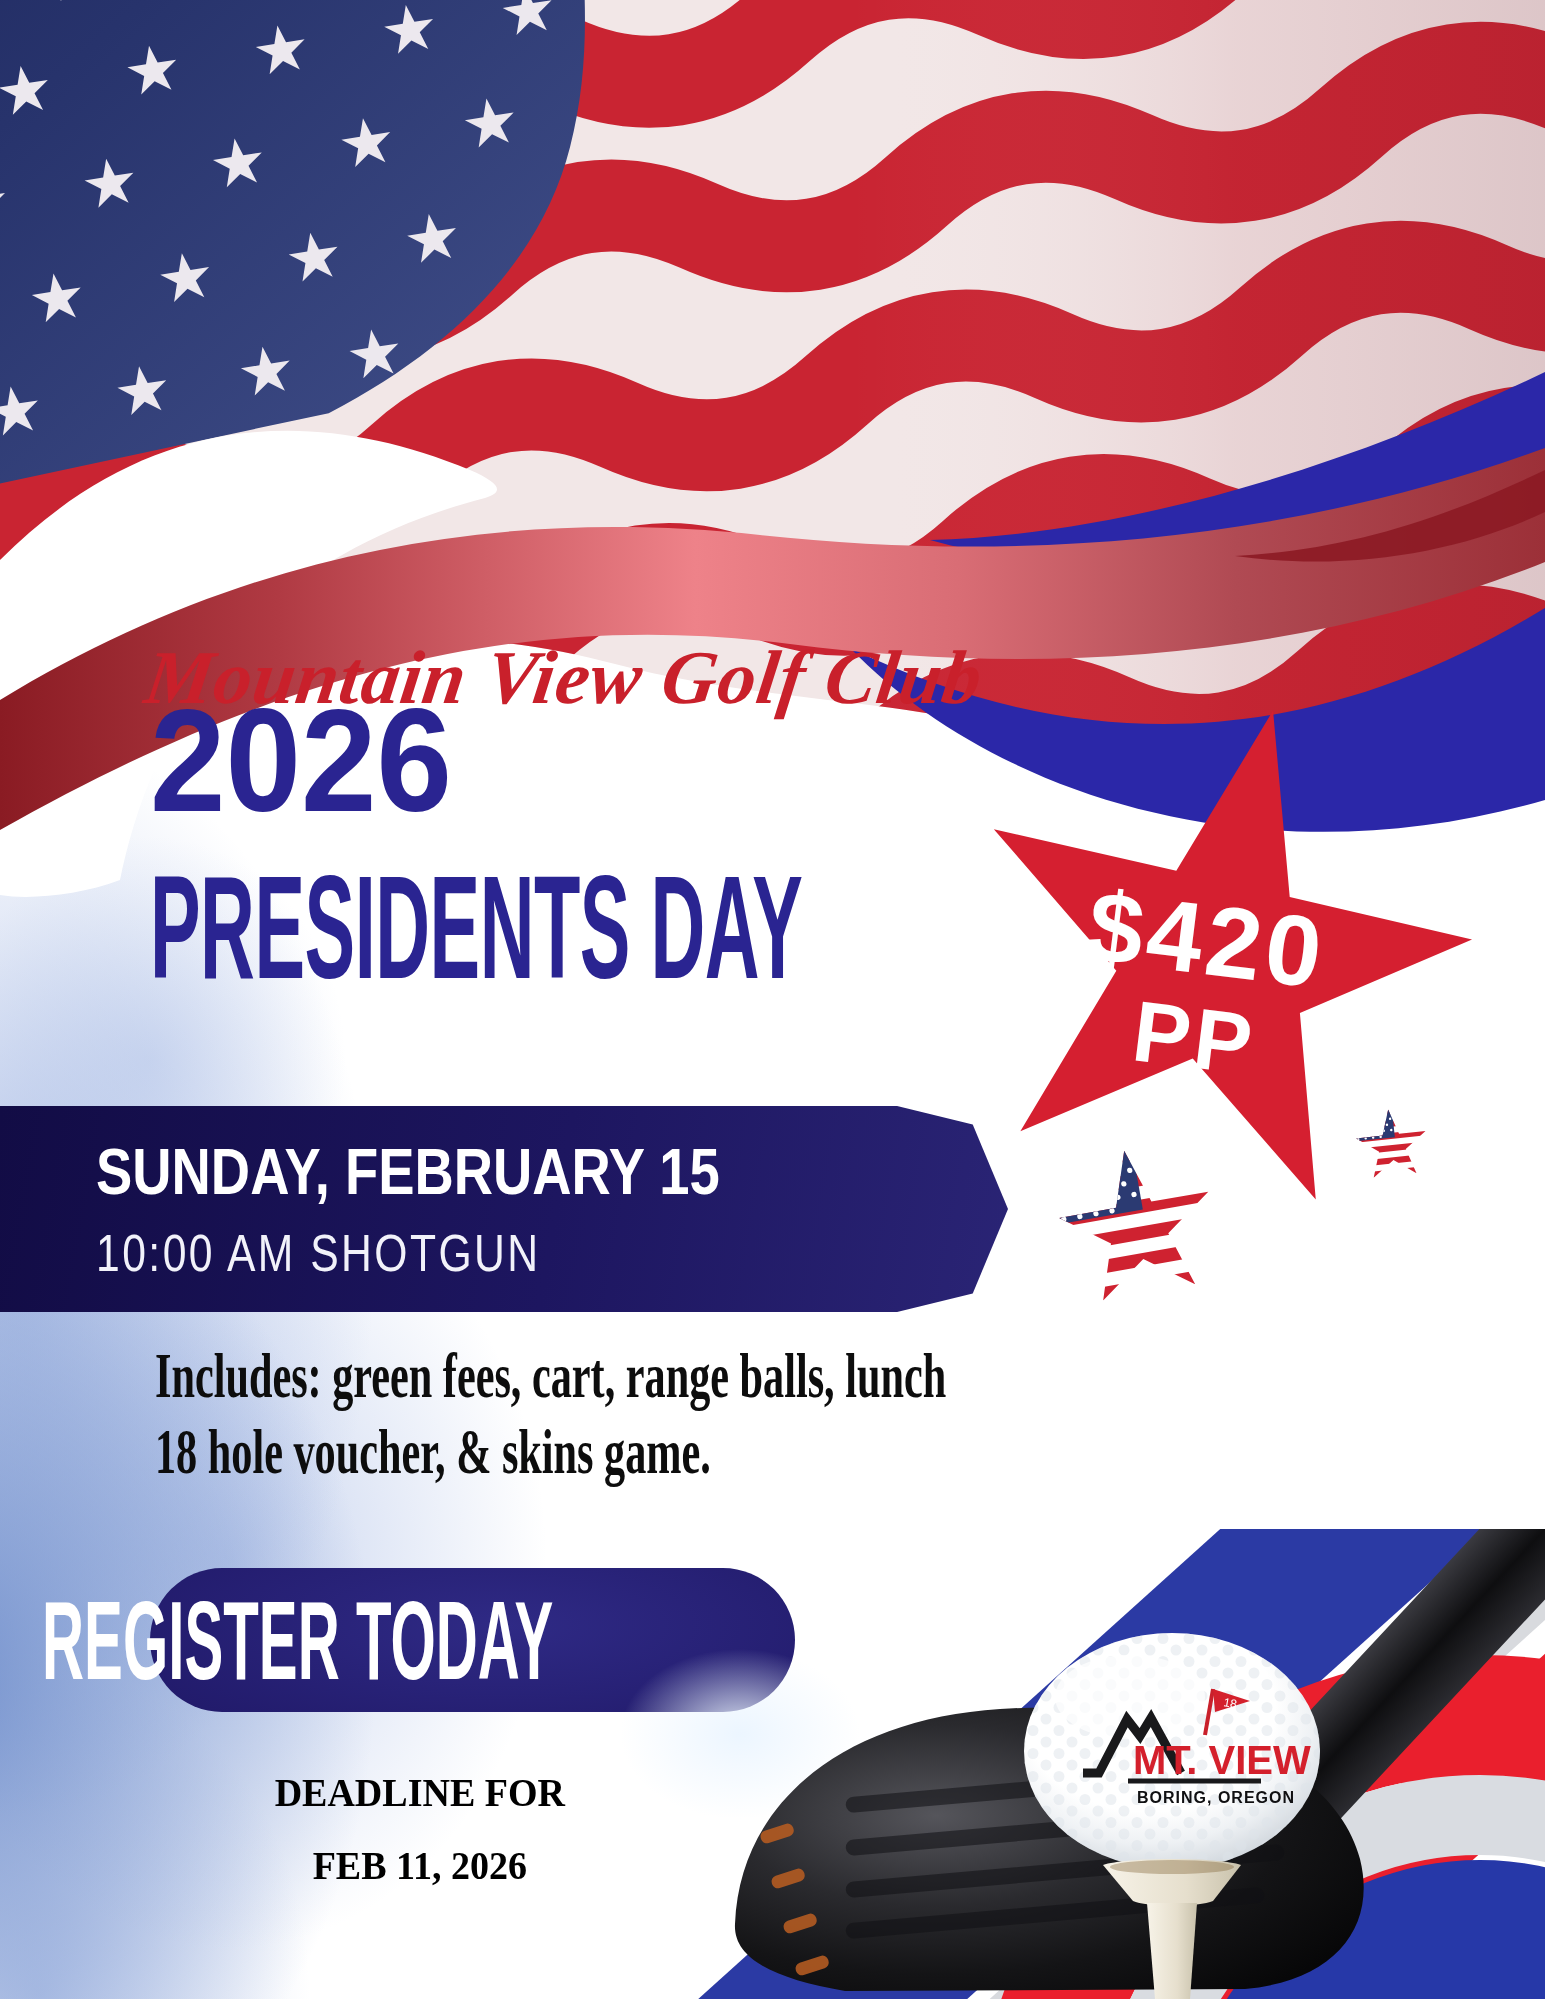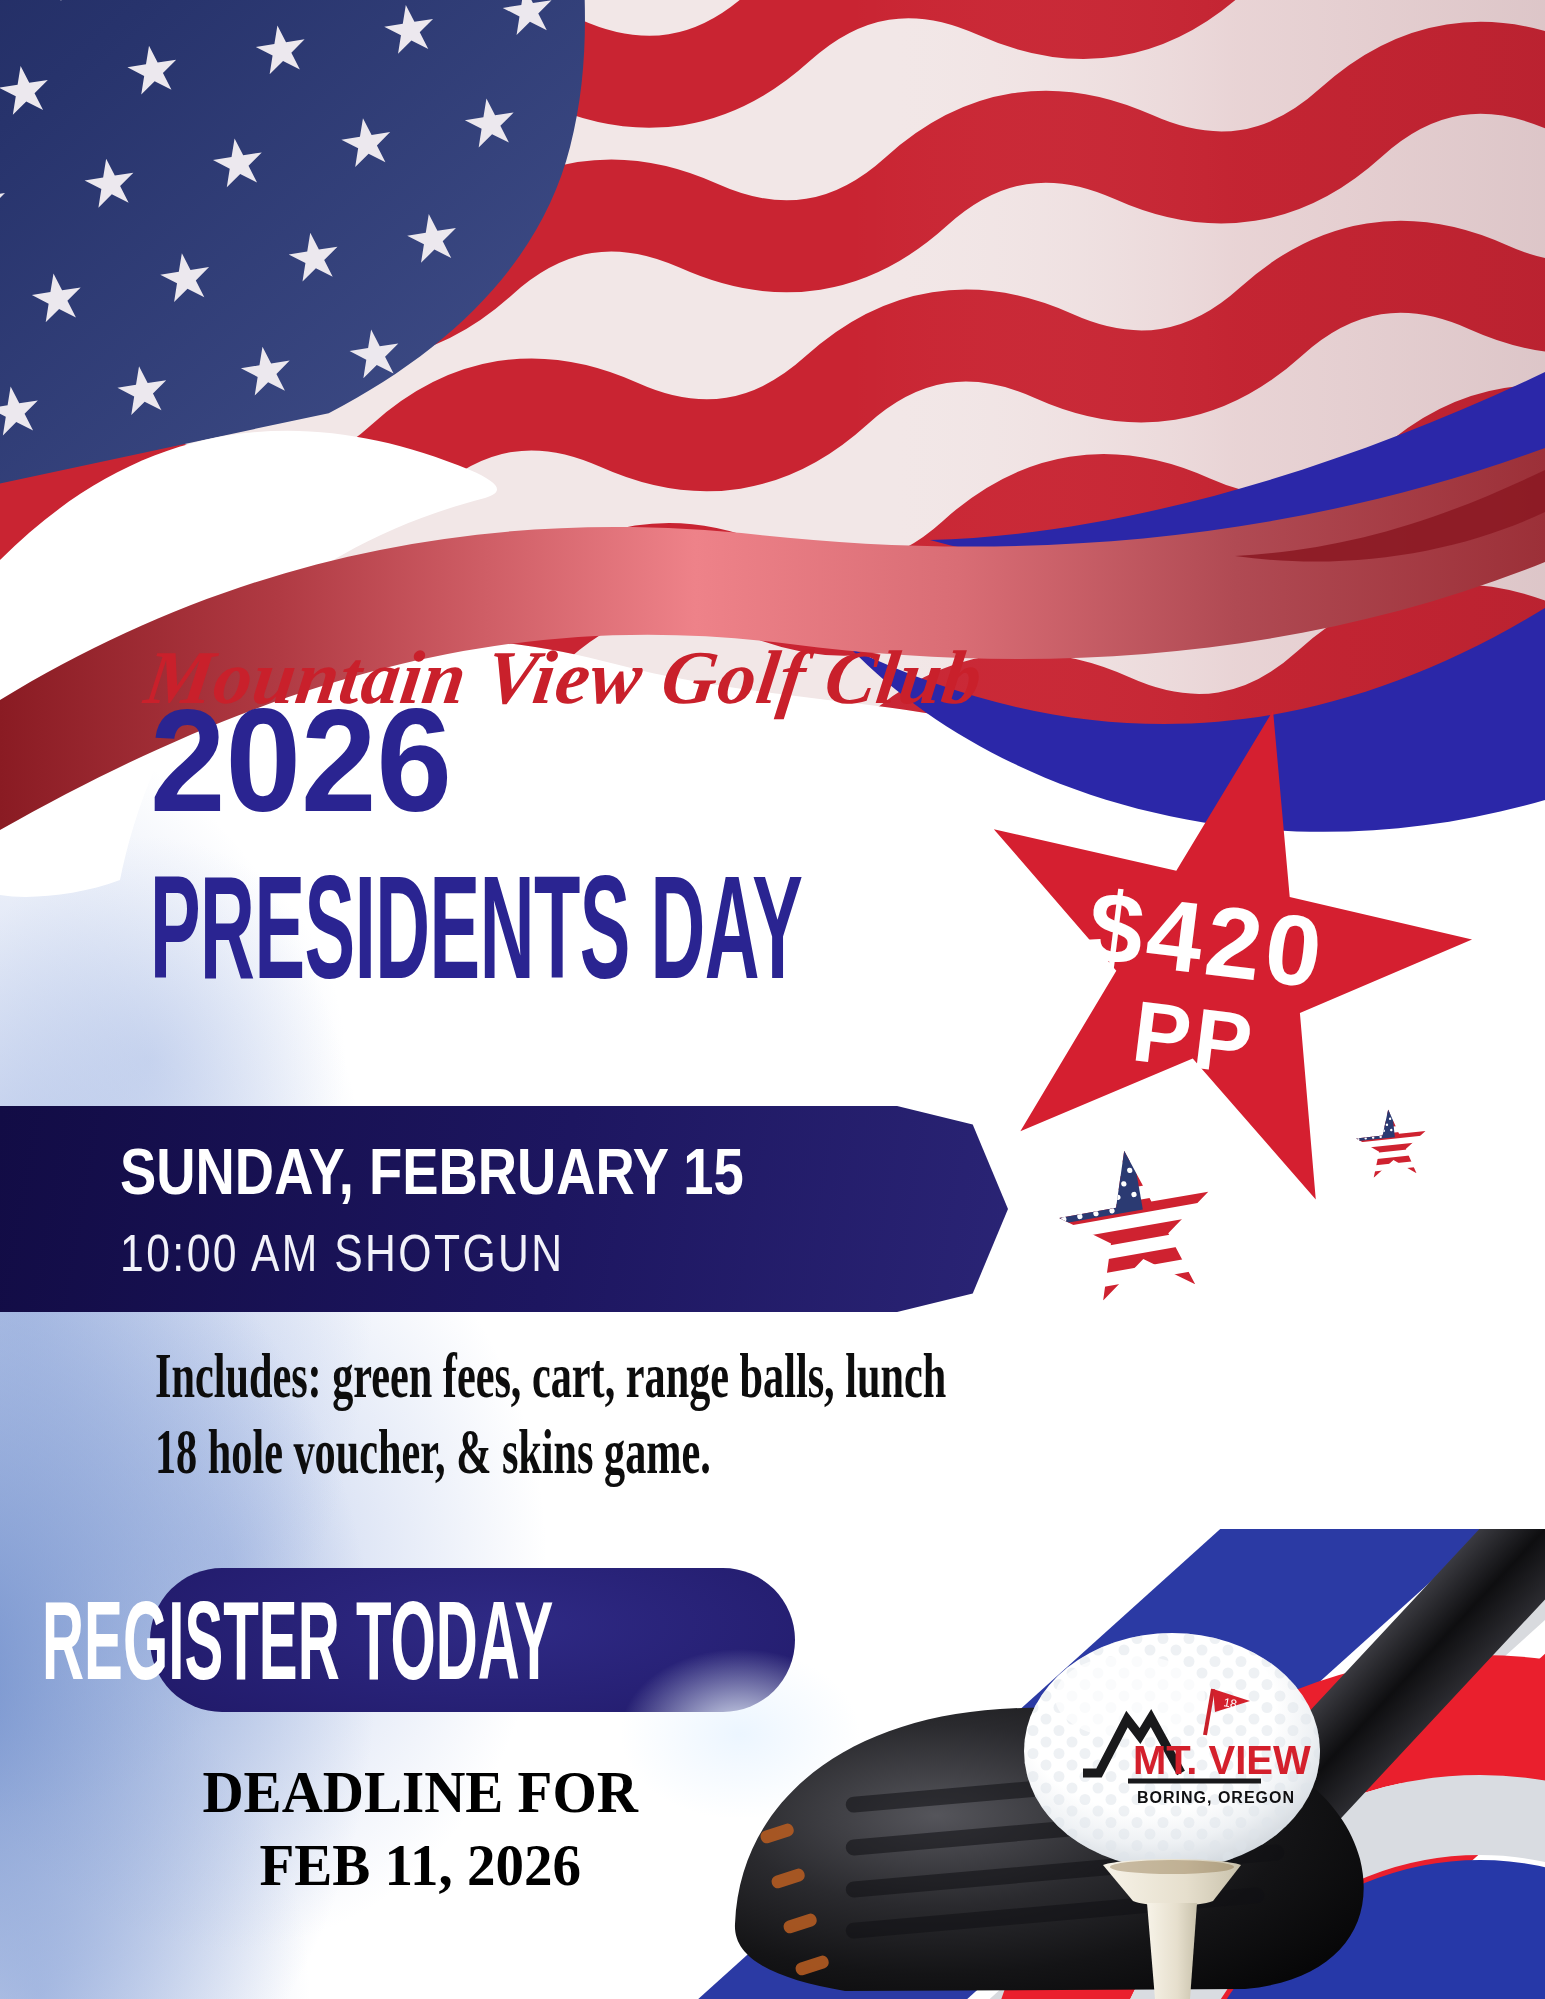--- a/index.html
+++ b/index.html
@@ -21,36 +21,36 @@
   
   .title{left:150px;top:700px;color:#2a2491;font-weight:bold;line-height:122px;white-space:nowrap;}
   .title span{display:inline-block;transform-origin:left center;}
   .t1{font-size:146px;transform:scaleX(.93);}
   .t2{font-size:146px;transform:scaleX(.52);letter-spacing:-1px;}
   .t3{font-size:146px;transform:scaleX(.58);letter-spacing:-1px;}
   
   .banner{left:0;top:1106px;width:1008px;height:206px;
     background:linear-gradient(100deg,#120c45 0%,#1d1660 55%,#2a2475 100%);
     clip-path:polygon(0% 0%,89% 0%,96.5% 9%,100% 50%,96.5% 91%,89% 100%,0% 100%);
-    display:flex;flex-direction:column;justify-content:center;padding-left:120px;box-sizing:border-box;color:#fff;}
+    display:flex;flex-direction:column;justify-content:center;padding-left:96px;box-sizing:border-box;color:#fff;}
   .banner .date{font-size:64px;font-weight:bold;transform:scaleX(.85);transform-origin:left center;white-space:nowrap;}
   .banner .time{margin-top:14px;font-size:52px;font-weight:normal;letter-spacing:3px;
     transform:scaleX(.82);transform-origin:left center;white-space:nowrap;color:#f2f2fa;}
   
   .includes{left:155px;top:1338px;font-family:"Liberation Serif",serif;font-weight:bold;
     color:#0d0d0d;font-size:64px;line-height:76px;white-space:nowrap;}
   .includes span{display:inline-block;transform:scaleX(.66);transform-origin:left center;}
   
   .register{left:150px;top:1568px;width:645px;height:144px;border-radius:76px;border:none;
     background:radial-gradient(120% 170% at 55% 40%, #2f2a85 0%, #211a6a 55%, #150e4e 100%);
     display:flex;align-items:center;justify-content:flex-end;color:#fff;cursor:pointer;}
   .register span{font-size:112px;font-weight:bold;transform:scaleX(.52);white-space:nowrap;letter-spacing:0;}
   
   .deadline{left:130px;top:1756px;width:580px;text-align:center;color:#000;
-    font-family:"Liberation Serif",serif;font-weight:bold;font-size:60px;line-height:73px;}
+    font-family:"Liberation Serif",serif;font-weight:bold;font-size:40px;line-height:73px;}
   .deadline span{display:inline-block;transform:scaleX(.95);white-space:nowrap;}
 </style>
 </head>
 <body>
 
 <div class="page">
 
   <svg class="abs" style="left:0;top:0" width="1545" height="1330" viewBox="0 0 1545 1330">
     <defs>
       <clipPath id="flagClip">

